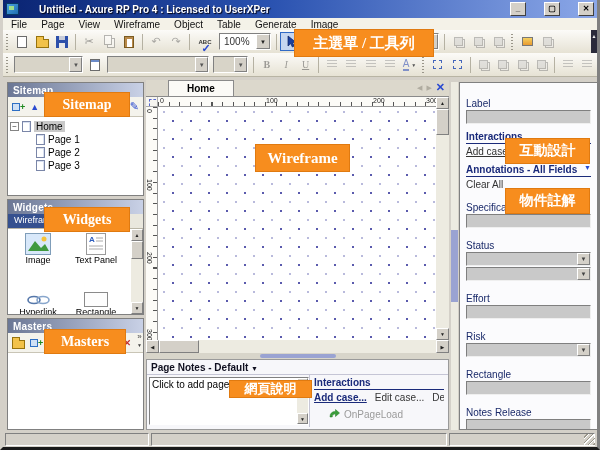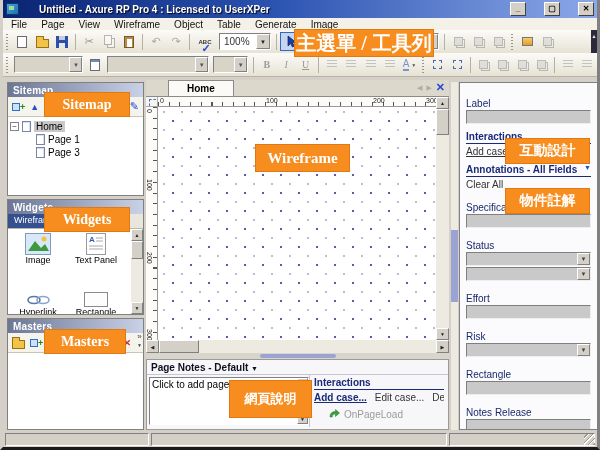--- a/index.html
+++ b/index.html
@@ -326,20 +326,24 @@
         <span class="exp"><span>−</span></span>
         <span class="pgicon"></span>
         <span class="sel-row">Home</span>
       </div>
       <div class="trow" style="padding-left:26px">
         <span class="pgicon"></span>
         <span>Page 1</span>
       </div>
       <div class="trow" style="padding-left:26px">
         <span class="pgicon"></span>
+        <span>Page 2</span>
+      </div>
+      <div class="trow" style="padding-left:26px">
+        <span class="pgicon"></span>
         <span>Page 3</span>
       </div>
     </div>
   </div>
 
   <div class="lpanel" style="top:199px;height:116px">
     <div class="panel-h">
         <span>Widgets</span>
       </div>
     <div style="height:15px;background:#E9E7DD;border-bottom:1px solid #b9b5a6;display:flex">
@@ -545,22 +549,22 @@
     </div>
   </div>
 
   <div class="statusbar">
     <span class="scell" style="width:144px"></span>
     <span class="scell" style="width:296px"></span>
     <span class="scell" style="flex:1"></span>
     <span class="sgrip"></span>
   </div>
 
-  <div class="olabel" style="left:292px;top:30px;width:138px;height:26px;font-size:20px">主選單 / 工具列</div>
+  <div class="olabel" style="left:292px;top:30px;width:138px;height:26px;font-size:15px">主選單 / 工具列</div>
   <div class="olabel" style="left:42px;top:93px;width:84px;height:23px;font-size:14px">Sitemap</div>
   <div class="olabel" style="left:42px;top:208px;width:84px;height:23px;font-size:14px">Widgets</div>
   <div class="olabel" style="left:42px;top:330px;width:80px;height:23px;font-size:14px">Masters</div>
   <div class="olabel" style="left:253px;top:145px;width:93px;height:26px;font-size:15px">Wireframe</div>
   <div class="olabel" style="left:503px;top:189px;width:83px;height:24px;font-size:14px">物件註解</div>
   <div class="olabel" style="left:503px;top:139px;width:83px;height:24px;font-size:14px">互動設計</div>
-  <div class="olabel" style="left:227px;top:381px;width:81px;height:36px;font-size:13px">網頁說明</div>
+  <div class="olabel" style="left:227px;top:381px;width:81px;height:16px;font-size:13px">網頁說明</div>
 
 </div>
 
 </body></html>

